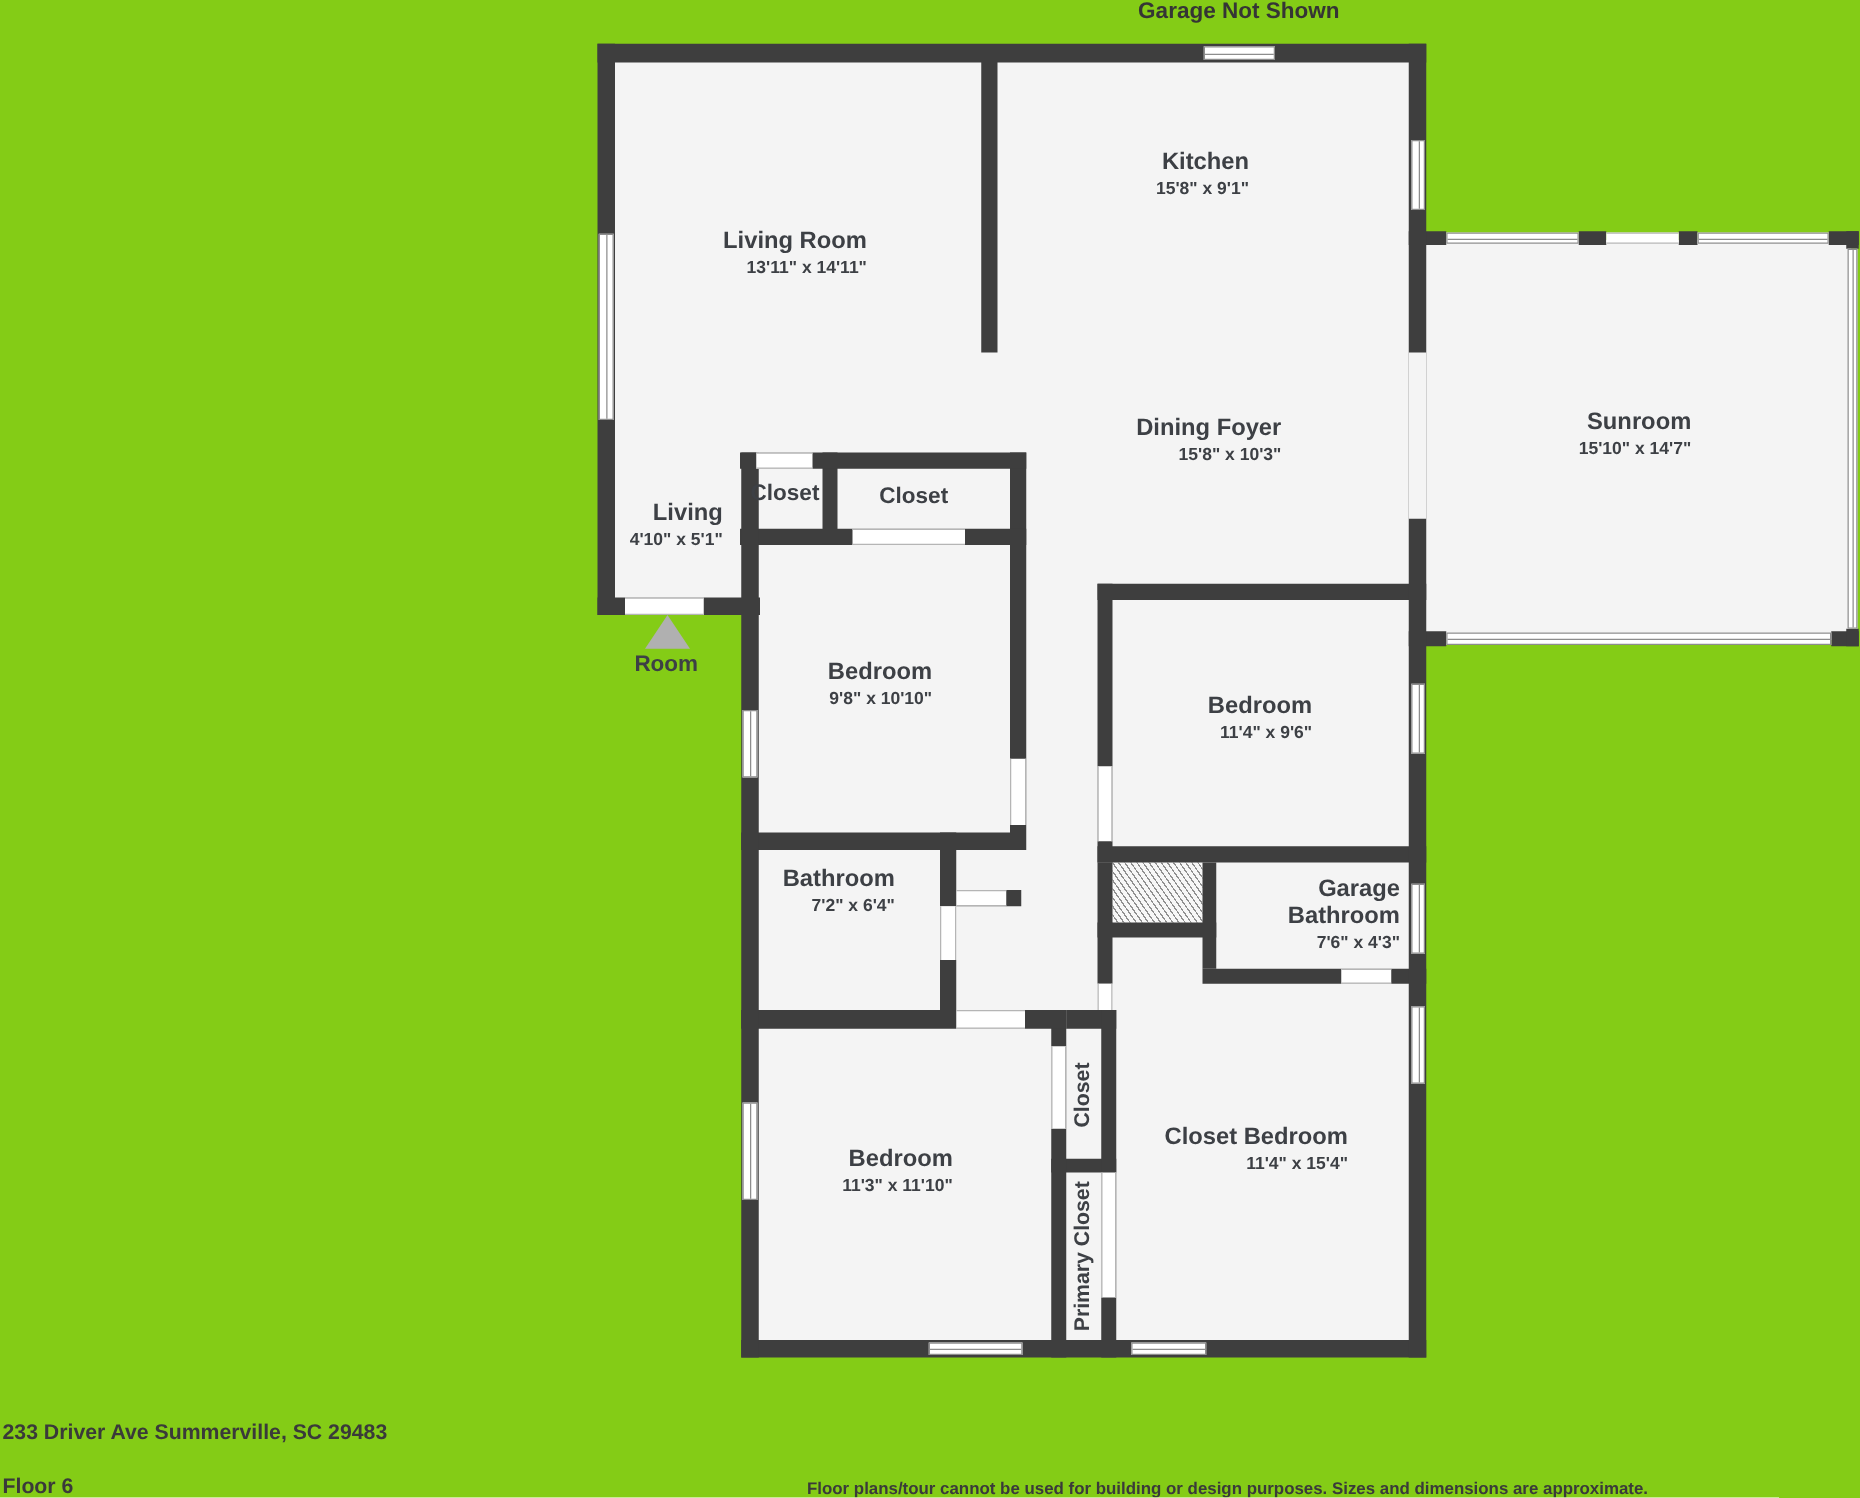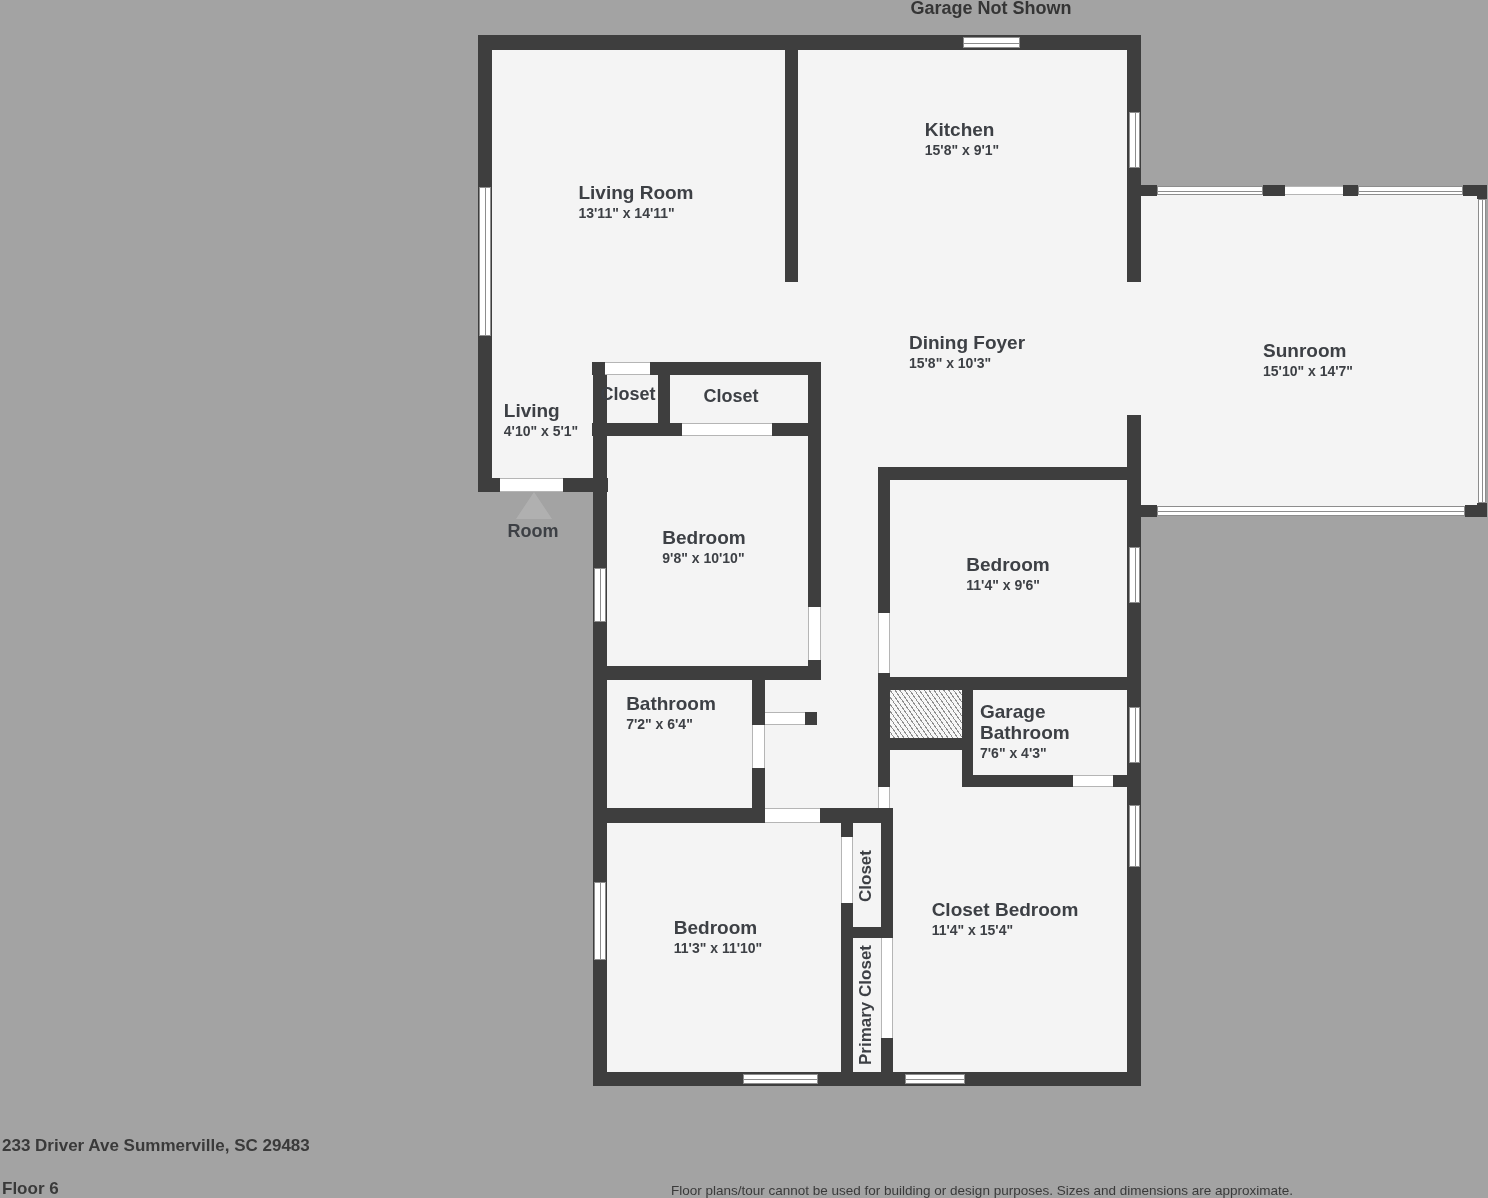--- a/index.html
+++ b/index.html
@@ -1,41 +1,41 @@
 <!DOCTYPE html>
 <html><head>
 <meta charset="utf-8">
 <style>
   html,body{margin:0;padding:0;background:#ffffff;}
   #canvas{
-    position:relative;width:1488px;height:1198px;background:#a3a3a3;
+    position:relative;width:1488px;height:1198px;background:#84cc16;
     font-family:"Liberation Sans",sans-serif;overflow:hidden;
   }
   .floor{position:absolute;background:#f4f4f4;z-index:0;}
   .wall{position:absolute;background:#3e3e3e;z-index:2;}
   .win-v{position:absolute;background:#ffffff;border:1px solid #8d8d8d;box-sizing:border-box;z-index:3;}
   .win-v::after{content:'';position:absolute;left:50%;top:0;bottom:0;width:1px;background:#8d8d8d;}
   .win-h{position:absolute;background:#ffffff;border:1px solid #8d8d8d;box-sizing:border-box;z-index:3;}
   .win-h::after{content:'';position:absolute;top:50%;left:0;right:0;height:1px;background:#8d8d8d;}
   .gap-h{position:absolute;background:#ffffff;border-top:1px solid #b5b5b5;border-bottom:1px solid #b5b5b5;box-sizing:border-box;z-index:3;}
   .gap-v{position:absolute;background:#ffffff;border-left:1px solid #b5b5b5;border-right:1px solid #b5b5b5;box-sizing:border-box;z-index:3;}
   .opening{position:absolute;background:#f4f4f4;z-index:3;}
   .hatch{position:absolute;z-index:1;background:#f7f7f7;
     background-image:repeating-linear-gradient(55deg,transparent 0 3px,#8f8f8f 3px 4px);}
-  .room-label{position:absolute;transform:translateX(-50%);text-align:left;color:#3d4045;z-index:5;white-space:nowrap;}
+  .room-label{position:absolute;transform:translateX(-50%);text-align:right;color:#3d4045;z-index:5;white-space:nowrap;}
   .rname{font-size:19px;font-weight:bold;line-height:21px;}
   .rname.wrap{white-space:normal;width:140px;}
   .rdims{font-size:14px;font-weight:bold;line-height:20px;}
   .small-label{position:absolute;transform:translateX(-50%);font-size:18px;font-weight:bold;color:#3d4045;z-index:5;white-space:nowrap;}
   .vert-label{position:absolute;transform:translate(-50%,-50%) rotate(-90deg);font-size:17px;font-weight:bold;color:#3d4045;z-index:5;white-space:nowrap;}
   .entry-arrow{position:absolute;width:0;height:0;z-index:5;
     border-left:18px solid transparent;border-right:18px solid transparent;border-bottom:27px solid #b0b0b0;}
   .note{position:absolute;transform:translateX(-50%);font-size:18px;font-weight:bold;color:#353535;z-index:5;white-space:nowrap;}
   .footer-line{position:absolute;font-size:17px;font-weight:bold;color:#3a3a3a;z-index:5;white-space:nowrap;}
-  .disclaimer{position:absolute;transform:translateX(-50%);font-size:13.5px;font-weight:normal;color:#3a3a3a;z-index:5;white-space:nowrap;}
+  .disclaimer{position:absolute;transform:translateX(-50%);font-size:13.5px;font-weight:bold;color:#3a3a3a;z-index:5;white-space:nowrap;}
 </style>
 </head>
 <body>
 
 <div id="canvas">
 
   <div class="floor" style="left: 1135px; top: 192px; width: 346px; height: 320px;"></div>
     <div class="floor" style="left: 598px; top: 430px; width: 537px; height: 649px;"></div>
     <div class="floor" style="left: 485px; top: 42px; width: 650px; height: 442px;"></div>
     <div class="wall" style="left: 1465px; top: 505px; width: 22px; height: 12px;"></div>
@@ -109,21 +109,21 @@
     <div class="rdims">13'11" x 14'11"</div>
   </div>
   <div class="room-label" style="left:962px;top:119px;">
     <div class="rname">Kitchen</div>
     <div class="rdims">15'8" x 9'1"</div>
   </div>
   <div class="room-label" style="left:967px;top:332px;">
     <div class="rname">Dining Foyer</div>
     <div class="rdims">15'8" x 10'3"</div>
   </div>
-  <div class="room-label" style="left:1308px;top:340px;">
+  <div class="room-label" style="left:1308px;top:327px;">
     <div class="rname">Sunroom</div>
     <div class="rdims">15'10" x 14'7"</div>
   </div>
   <div class="room-label" style="left:541px;top:400px;">
     <div class="rname">Living</div>
     <div class="rdims">4'10" x 5'1"</div>
   </div>
   <div class="room-label" style="left:704px;top:527px;">
     <div class="rname">Bedroom</div>
     <div class="rdims">9'8" x 10'10"</div>

